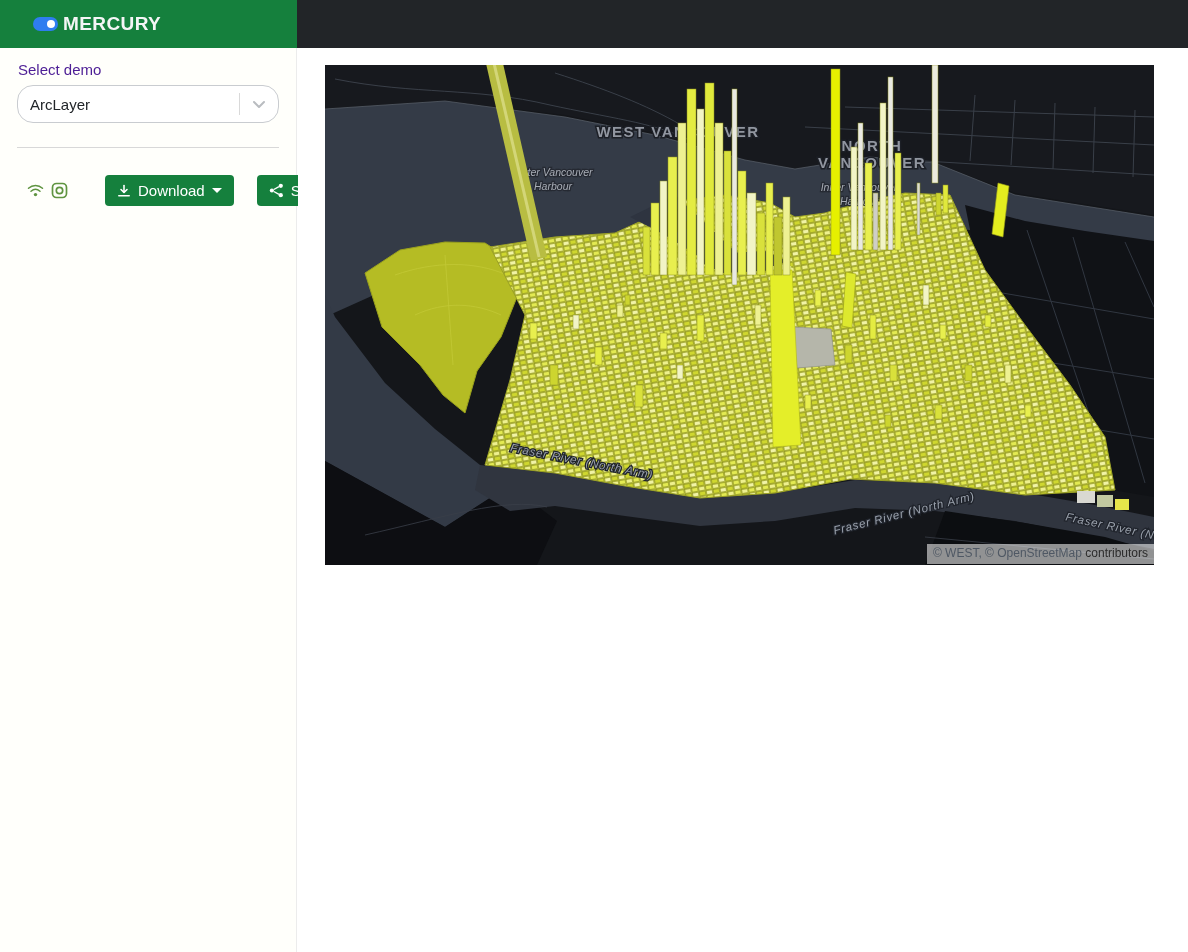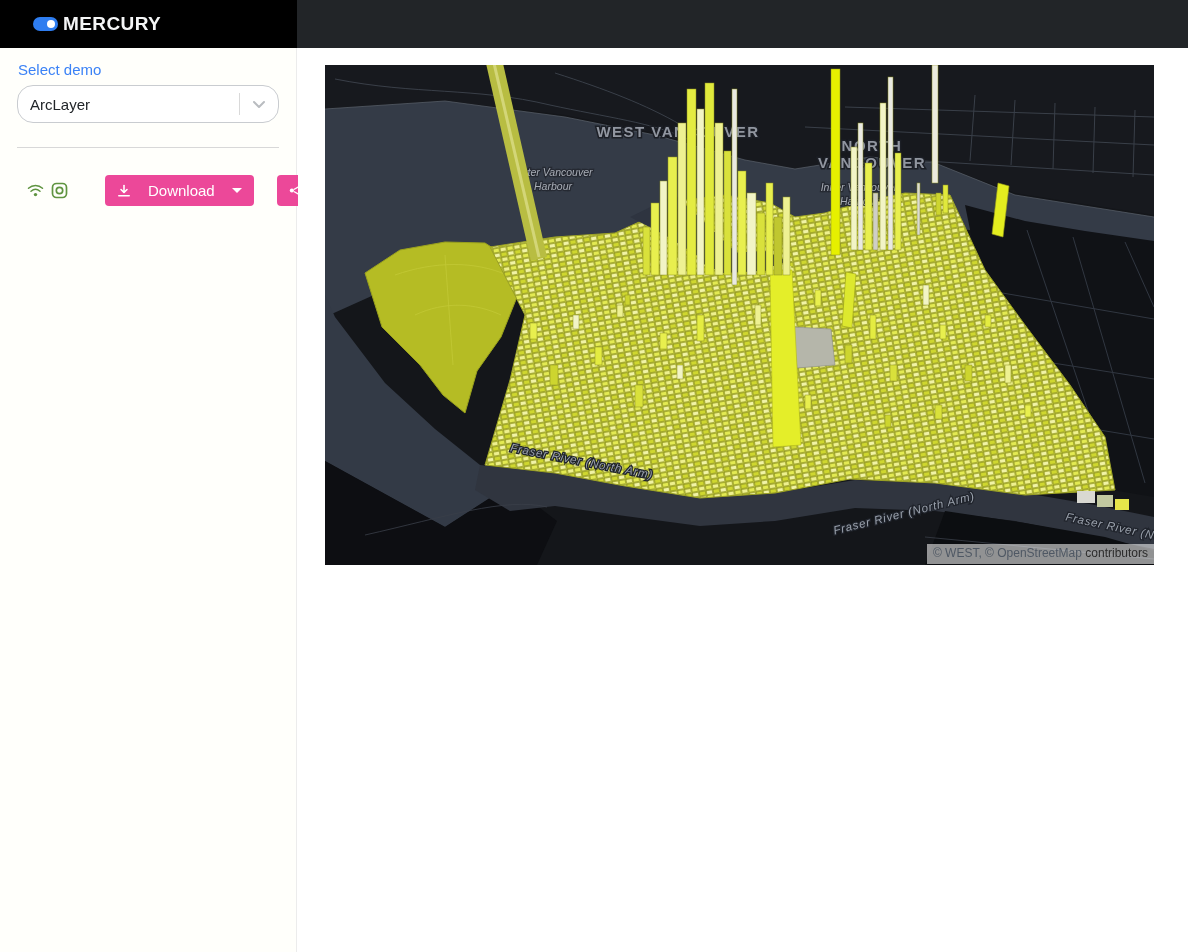--- a/index.html
+++ b/index.html
@@ -2,38 +2,38 @@
 <html><head>
 <meta charset="utf-8">
 <style>
   html,body{margin:0;padding:0;}
   body{
     width:1188px;height:952px;background:#ffffff;
     font-family:"Liberation Sans",sans-serif;overflow:hidden;position:relative;
   }
   
   .topbar{position:absolute;top:0;left:0;width:1188px;height:48px;background:#222528;display:flex;}
-  .topbar-left{width:297px;height:48px;background:#000000;display:flex;align-items:center;padding-left:33px;box-sizing:border-box;}
+  .topbar-left{width:297px;height:48px;background:#15803d;display:flex;align-items:center;padding-left:33px;box-sizing:border-box;}
   .logo-pill{position:relative;width:25px;height:14px;background:#2e7df0;border-radius:8px;margin-right:5px;}
   .logo-pill::after{content:"";position:absolute;right:3px;top:3px;width:8px;height:8px;border-radius:50%;background:#ffffff;}
   .brand{color:#f4f5f6;font-weight:bold;font-size:19px;letter-spacing:.4px;}
   
   .sidebar{position:absolute;top:48px;left:0;width:297px;bottom:0;background:#fffffb;border-right:1px solid #ececec;box-sizing:border-box;padding:13px 17px;}
   .sidebar-header{display:flex;justify-content:space-between;align-items:flex-start;}
   .app-title{font-size:25px;font-weight:bold;color:#1f2429;margin:2px 0 16px 0;}
   .collapse-btn{width:32px;height:32px;background:#ffffff;border:1px solid #2e80f0;border-radius:6px;display:flex;align-items:center;justify-content:center;cursor:pointer;padding:0;}
-  .select-label{font-size:15px;color:#3b82f6;margin:0 0 7px 1px;}
+  .select-label{font-size:15px;color:#4c1d95;margin:0 0 7px 1px;}
   .select-box{height:36px;border:1px solid #c9ccd0;border-radius:16px;background:#fff;display:flex;align-items:center;cursor:pointer;}
   .select-value{flex:1;padding-left:12px;font-size:15px;color:#212529;}
   .select-sep{width:1px;height:22px;background:#d9d9d9;}
   .select-caret{width:38px;display:flex;align-items:center;justify-content:center;}
   .sidebar hr{border:none;border-top:1px solid #d8d8d8;margin:24px 0 27px 0;}
   .controls{display:flex;align-items:center;}
   .status-icons{display:flex;gap:7px;margin-left:10px;align-items:center;}
-  .btn{background:#ec4899;color:#fff;border:none;border-radius:4px;height:31px;font-size:15px;display:inline-flex;align-items:center;gap:17px;padding:0 12px;cursor:pointer;font-family:"Liberation Sans",sans-serif;}
+  .btn{background:#15803d;color:#fff;border:none;border-radius:4px;height:31px;font-size:15px;display:inline-flex;align-items:center;gap:7px;padding:0 12px;cursor:pointer;font-family:"Liberation Sans",sans-serif;}
   .btn-download{margin-left:37px;}
   .btn-share{margin-left:23px;}
   .caret-down{width:0;height:0;border-left:5px solid transparent;border-right:5px solid transparent;border-top:5px solid #fff;display:inline-block;}
   
   .main{position:absolute;left:298px;top:48px;right:0;bottom:0;background:#ffffff;}
   .map{position:absolute;left:27px;top:17px;width:829px;height:500px;background:#14161a;cursor:grab;}
   .map svg{position:absolute;left:0;top:0;}
   .attribution{position:absolute;right:0;bottom:1px;background:rgba(255,255,255,0.55);padding:2px 6px 3px 6px;font-size:12px;color:#2b2b2b;white-space:nowrap;line-height:15px;}
   .attribution a{color:#4f5864;text-decoration:none;cursor:pointer;}
   .map-label{fill:#9196a0;font-weight:bold;letter-spacing:1.5px;font-size:15px;paint-order:stroke;stroke:#1c1f26;stroke-width:3px;}

